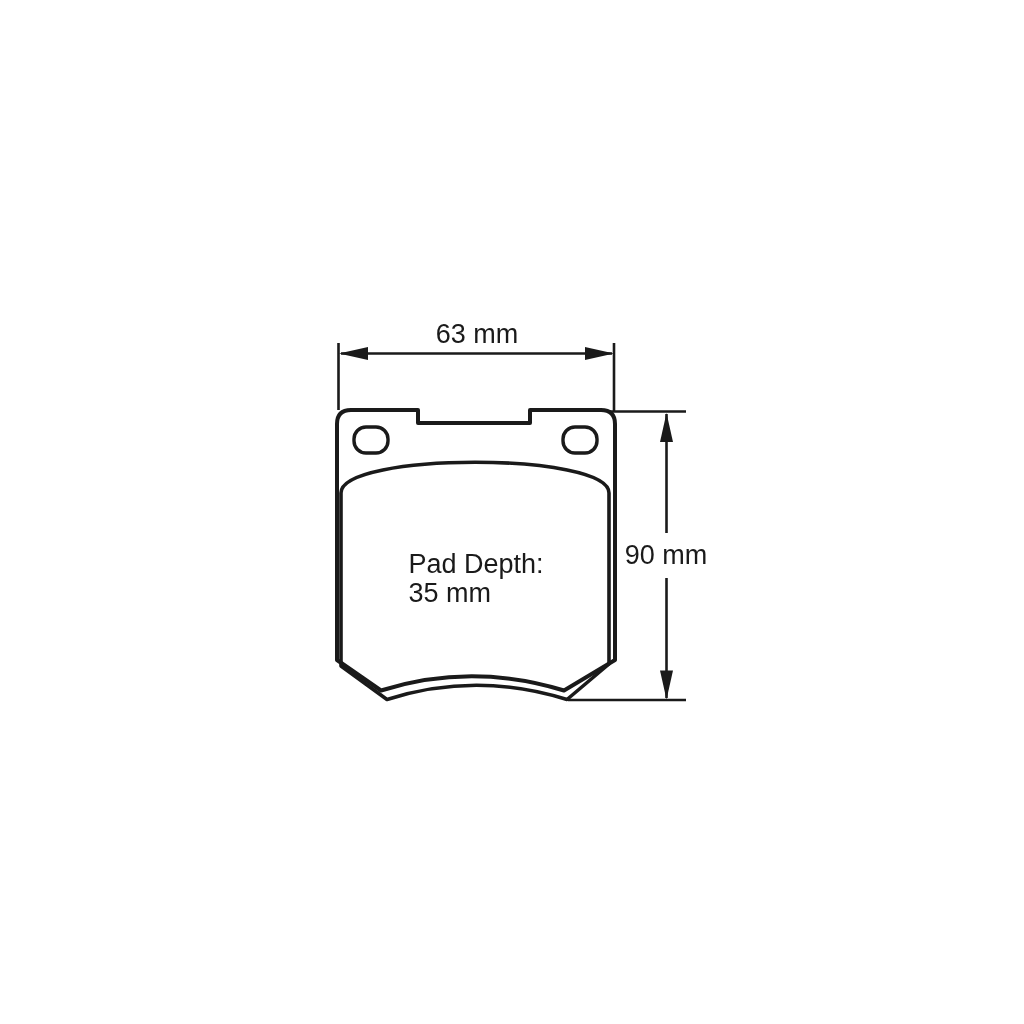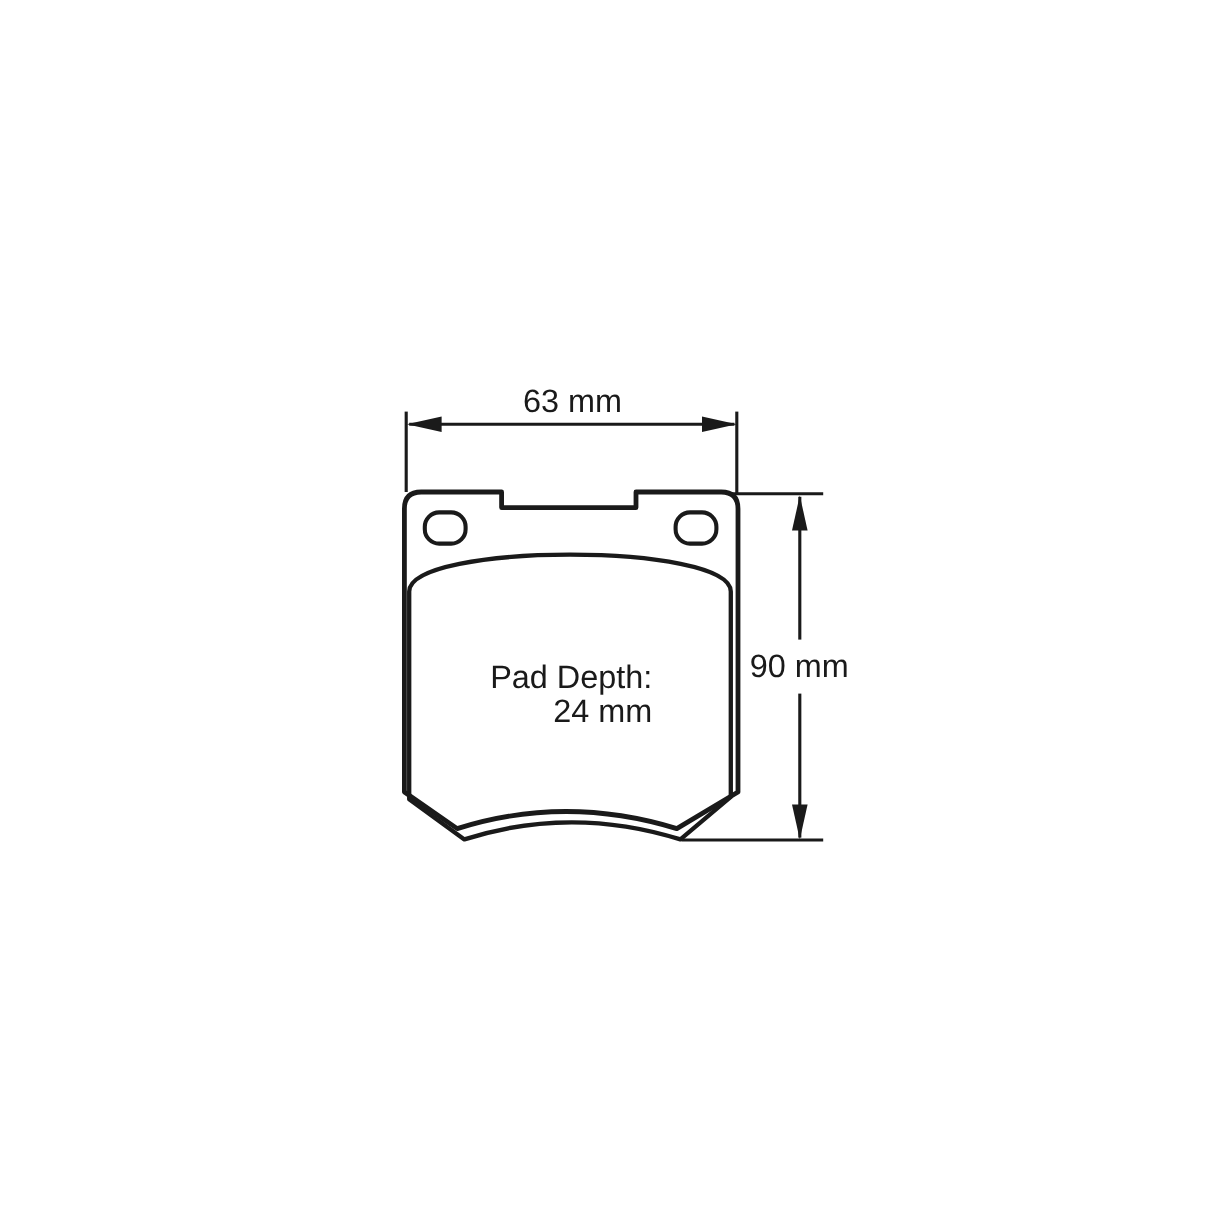--- a/index.html
+++ b/index.html
@@ -65,21 +65,21 @@
   }
   .label-height {
     left: 666px;
     top: 555px;
     transform: translate(-50%, -50%);
   }
   .label-paddepth {
     left: 476px;
     top: 579px;
     transform: translate(-50%, -50%);
-    text-align: right;
+    text-align: left;
     line-height: 29px;
   }
 </style>
 </head>
 <body>
 
 <div class="canvas">
 
   <svg class="drawing-svg" viewBox="0 0 1024 1024" xmlns="http://www.w3.org/2000/svg">
 
@@ -125,16 +125,16 @@
       <polygon class="arrowhead" points="666.5,699.5 660,670.5 673,670.5"></polygon>
     </g>
   </svg>
 
   <div class="dim-label label-width">63 mm</div>
 
   <div class="dim-label label-height">90 mm</div>
 
   <div class="dim-label label-paddepth">
     <div>Pad Depth:</div>
-    <div>24 mm</div>
+    <div>35 mm</div>
   </div>
 
 </div>
 
 </body></html>

